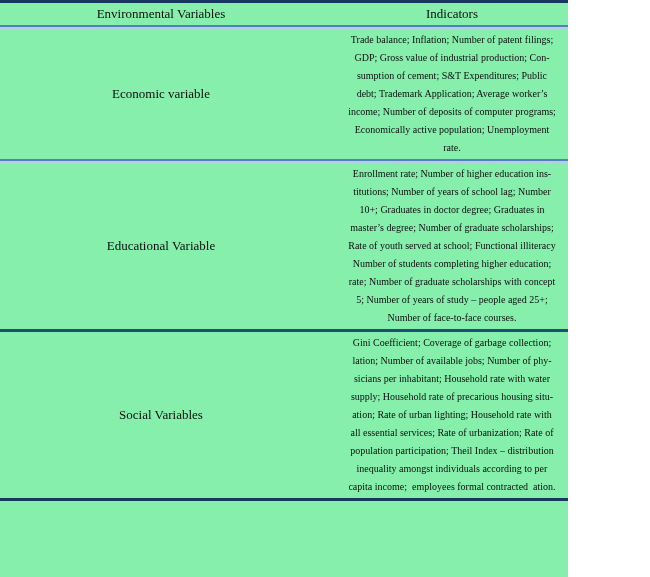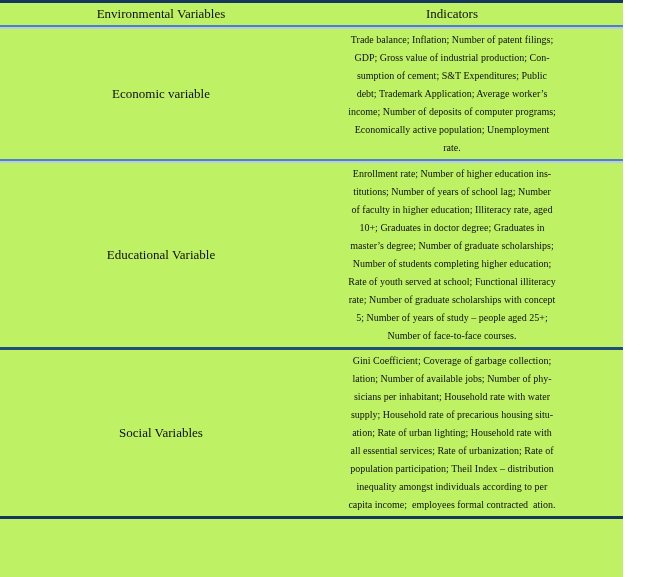--- a/index.html
+++ b/index.html
@@ -1,23 +1,23 @@
 <!DOCTYPE html>
 <html><head>
 <meta charset="utf-8">
 <style>
   html, body {
     margin: 0;
     padding: 0;
     background: #ffffff;
   }
   .page {
-    width: 623px;
+    width: 568px;
     height: 577px;
-    background: #bef264;
+    background: #86efac;
     font-family: "Liberation Serif", "DejaVu Serif", serif;
     color: #0d0d0d;
     overflow: hidden;
   }
   .tbl {
     width: 650px;
     border-top: 3px solid #17365d;
     border-bottom: 3px solid #17365d;
   }
   .row {
@@ -92,25 +92,24 @@
             <div class="ind-line">Economically active population; Unemployment</div>
             <div class="ind-line">rate.</div>
           </div>
         </div>
         <div class="divider-light"></div>
         <div class="row body-row">
           <div class="cell-left">Educational Variable</div>
           <div class="cell-right">
             <div class="ind-line">Enrollment rate; Number of higher education ins-</div>
             <div class="ind-line">titutions; Number of years of school lag; Number</div>
-            <div class="ind-line">of faculty in higher education; Illiteracy rate, aged</div>
             <div class="ind-line">10+; Graduates in doctor degree; Graduates in</div>
             <div class="ind-line">master’s degree; Number of graduate scholarships;</div>
+            <div class="ind-line">Rate of youth served at school; Functional illiteracy</div>
             <div class="ind-line">Number of students completing higher education;</div>
-            <div class="ind-line">Rate of youth served at school; Functional illiteracy</div>
             <div class="ind-line">rate; Number of graduate scholarships with concept</div>
             <div class="ind-line">5; Number of years of study – people aged 25+;</div>
             <div class="ind-line">Number of face-to-face courses.</div>
           </div>
         </div>
         <div class="divider-dark"></div>
         <div class="row body-row">
           <div class="cell-left">Social Variables</div>
           <div class="cell-right">
             <div class="ind-line">Gini Coefficient; Coverage of garbage collection;</div>

